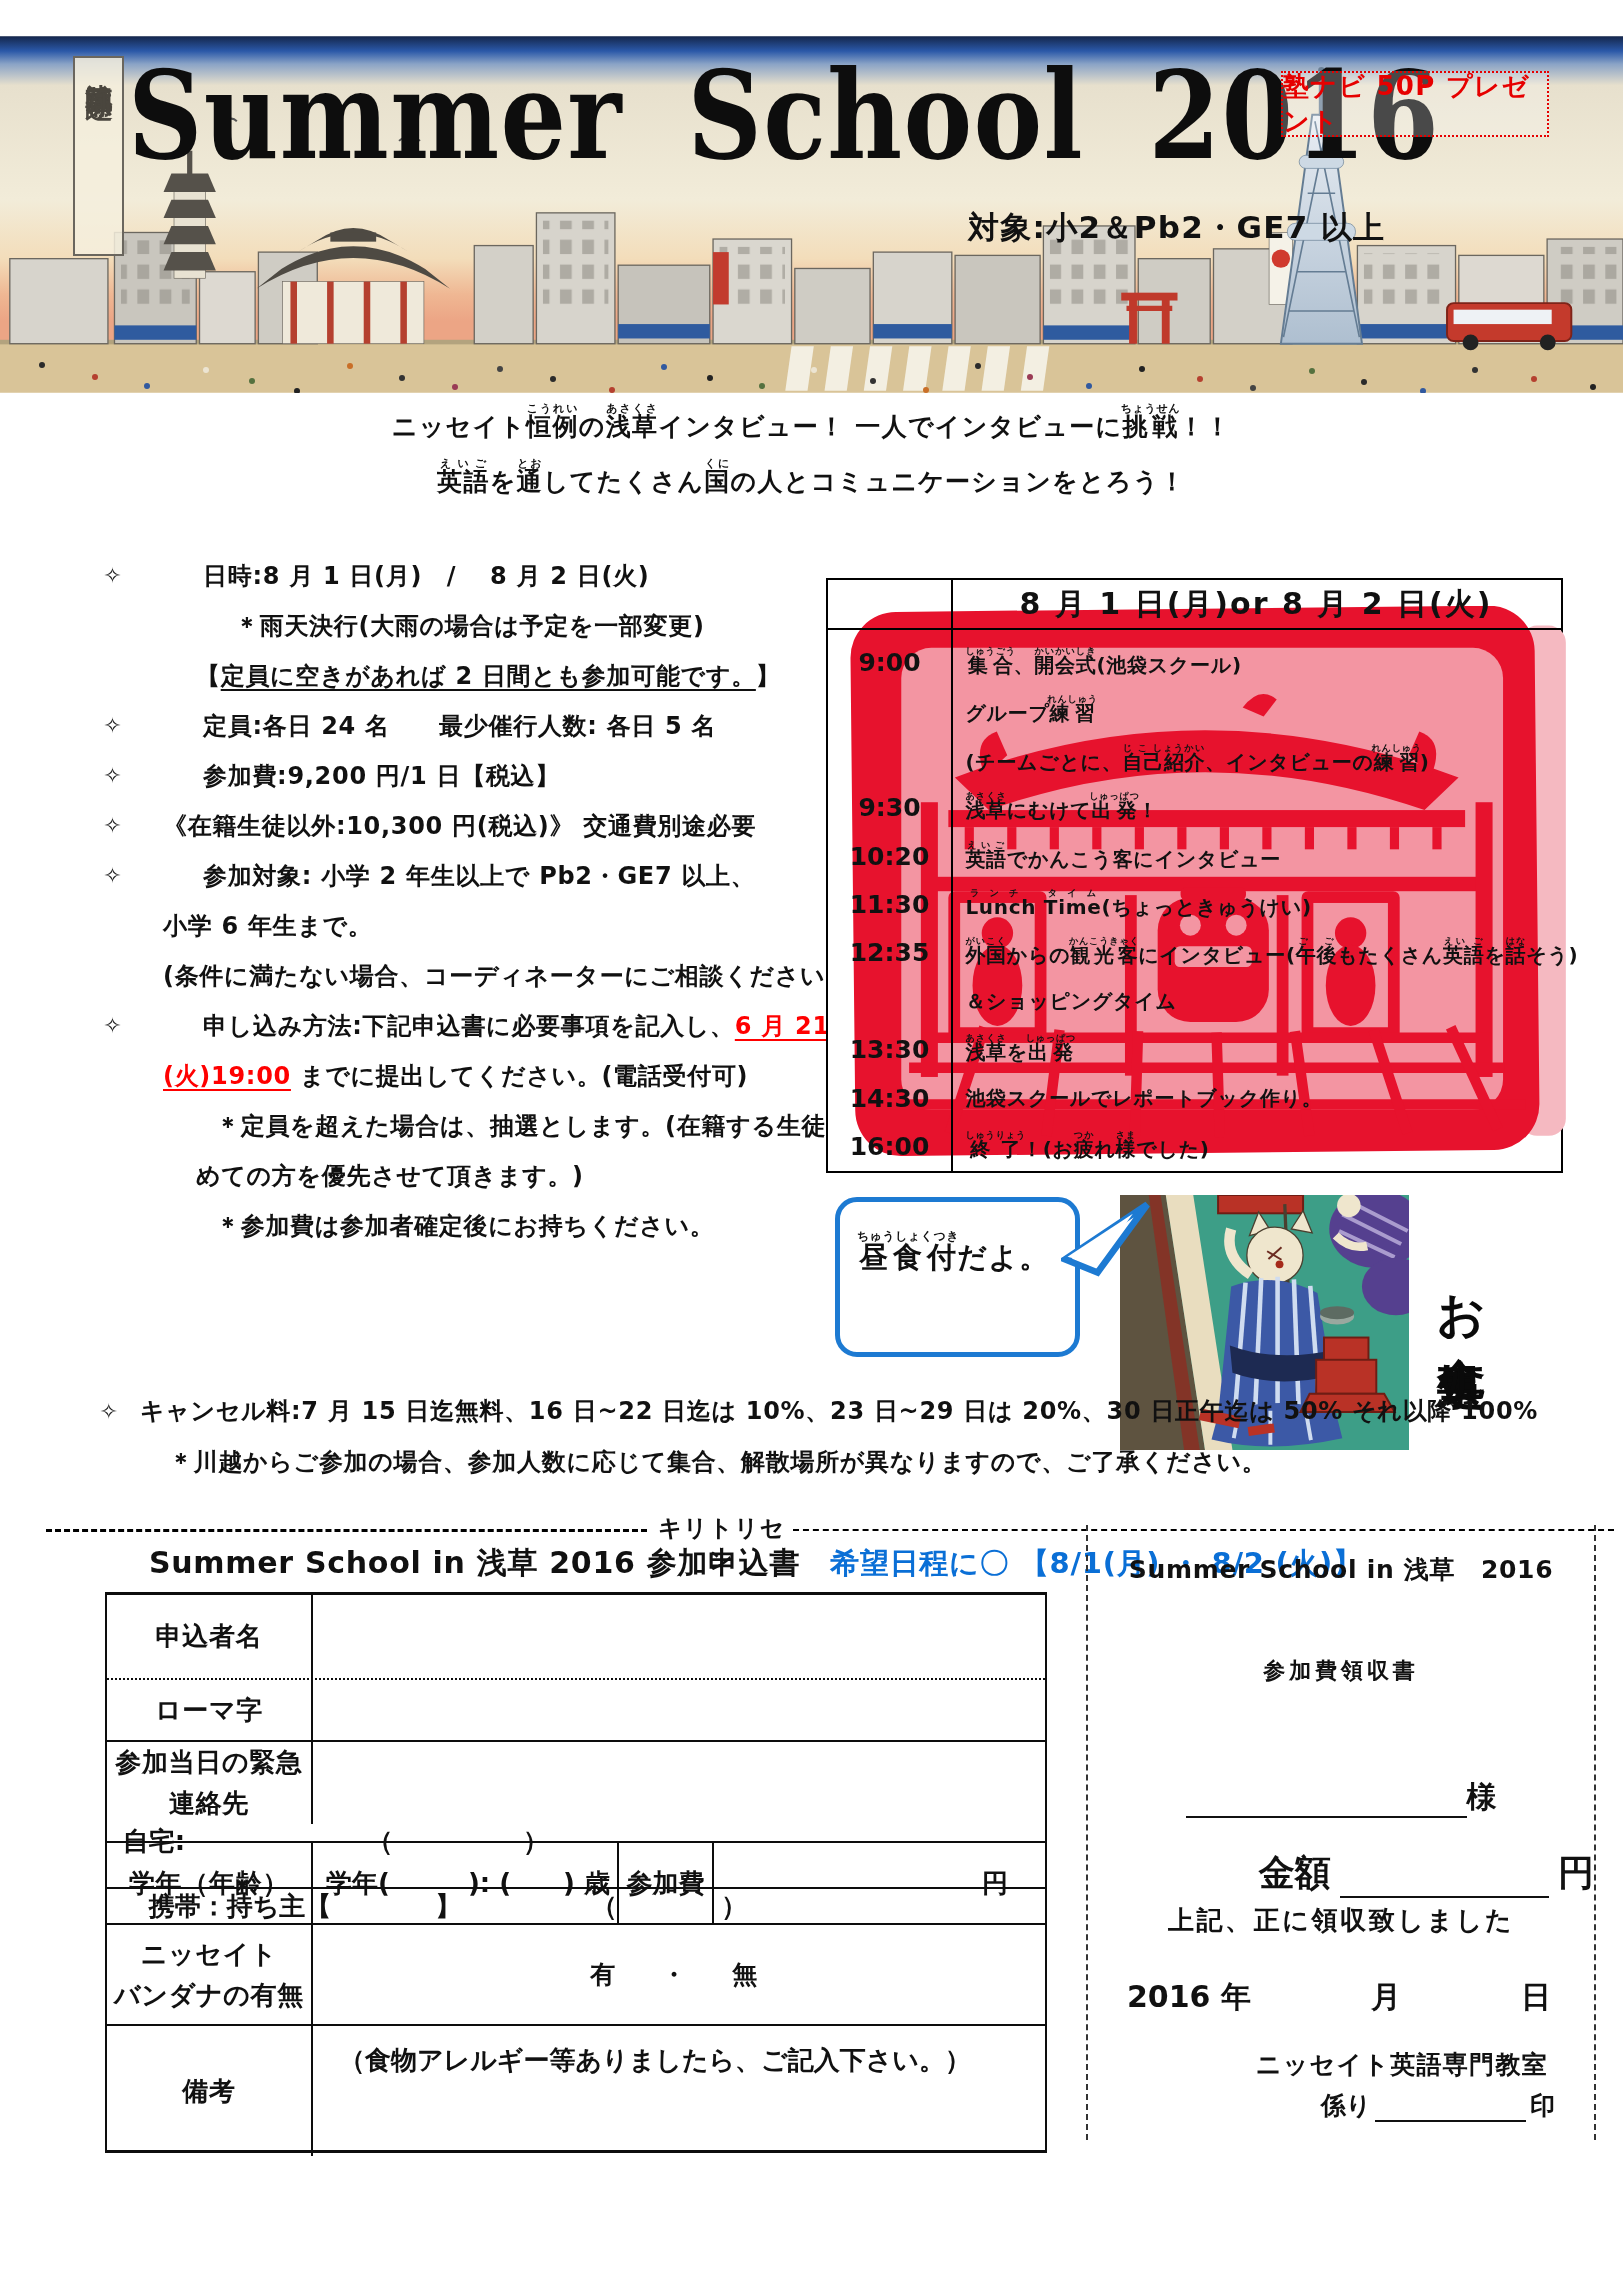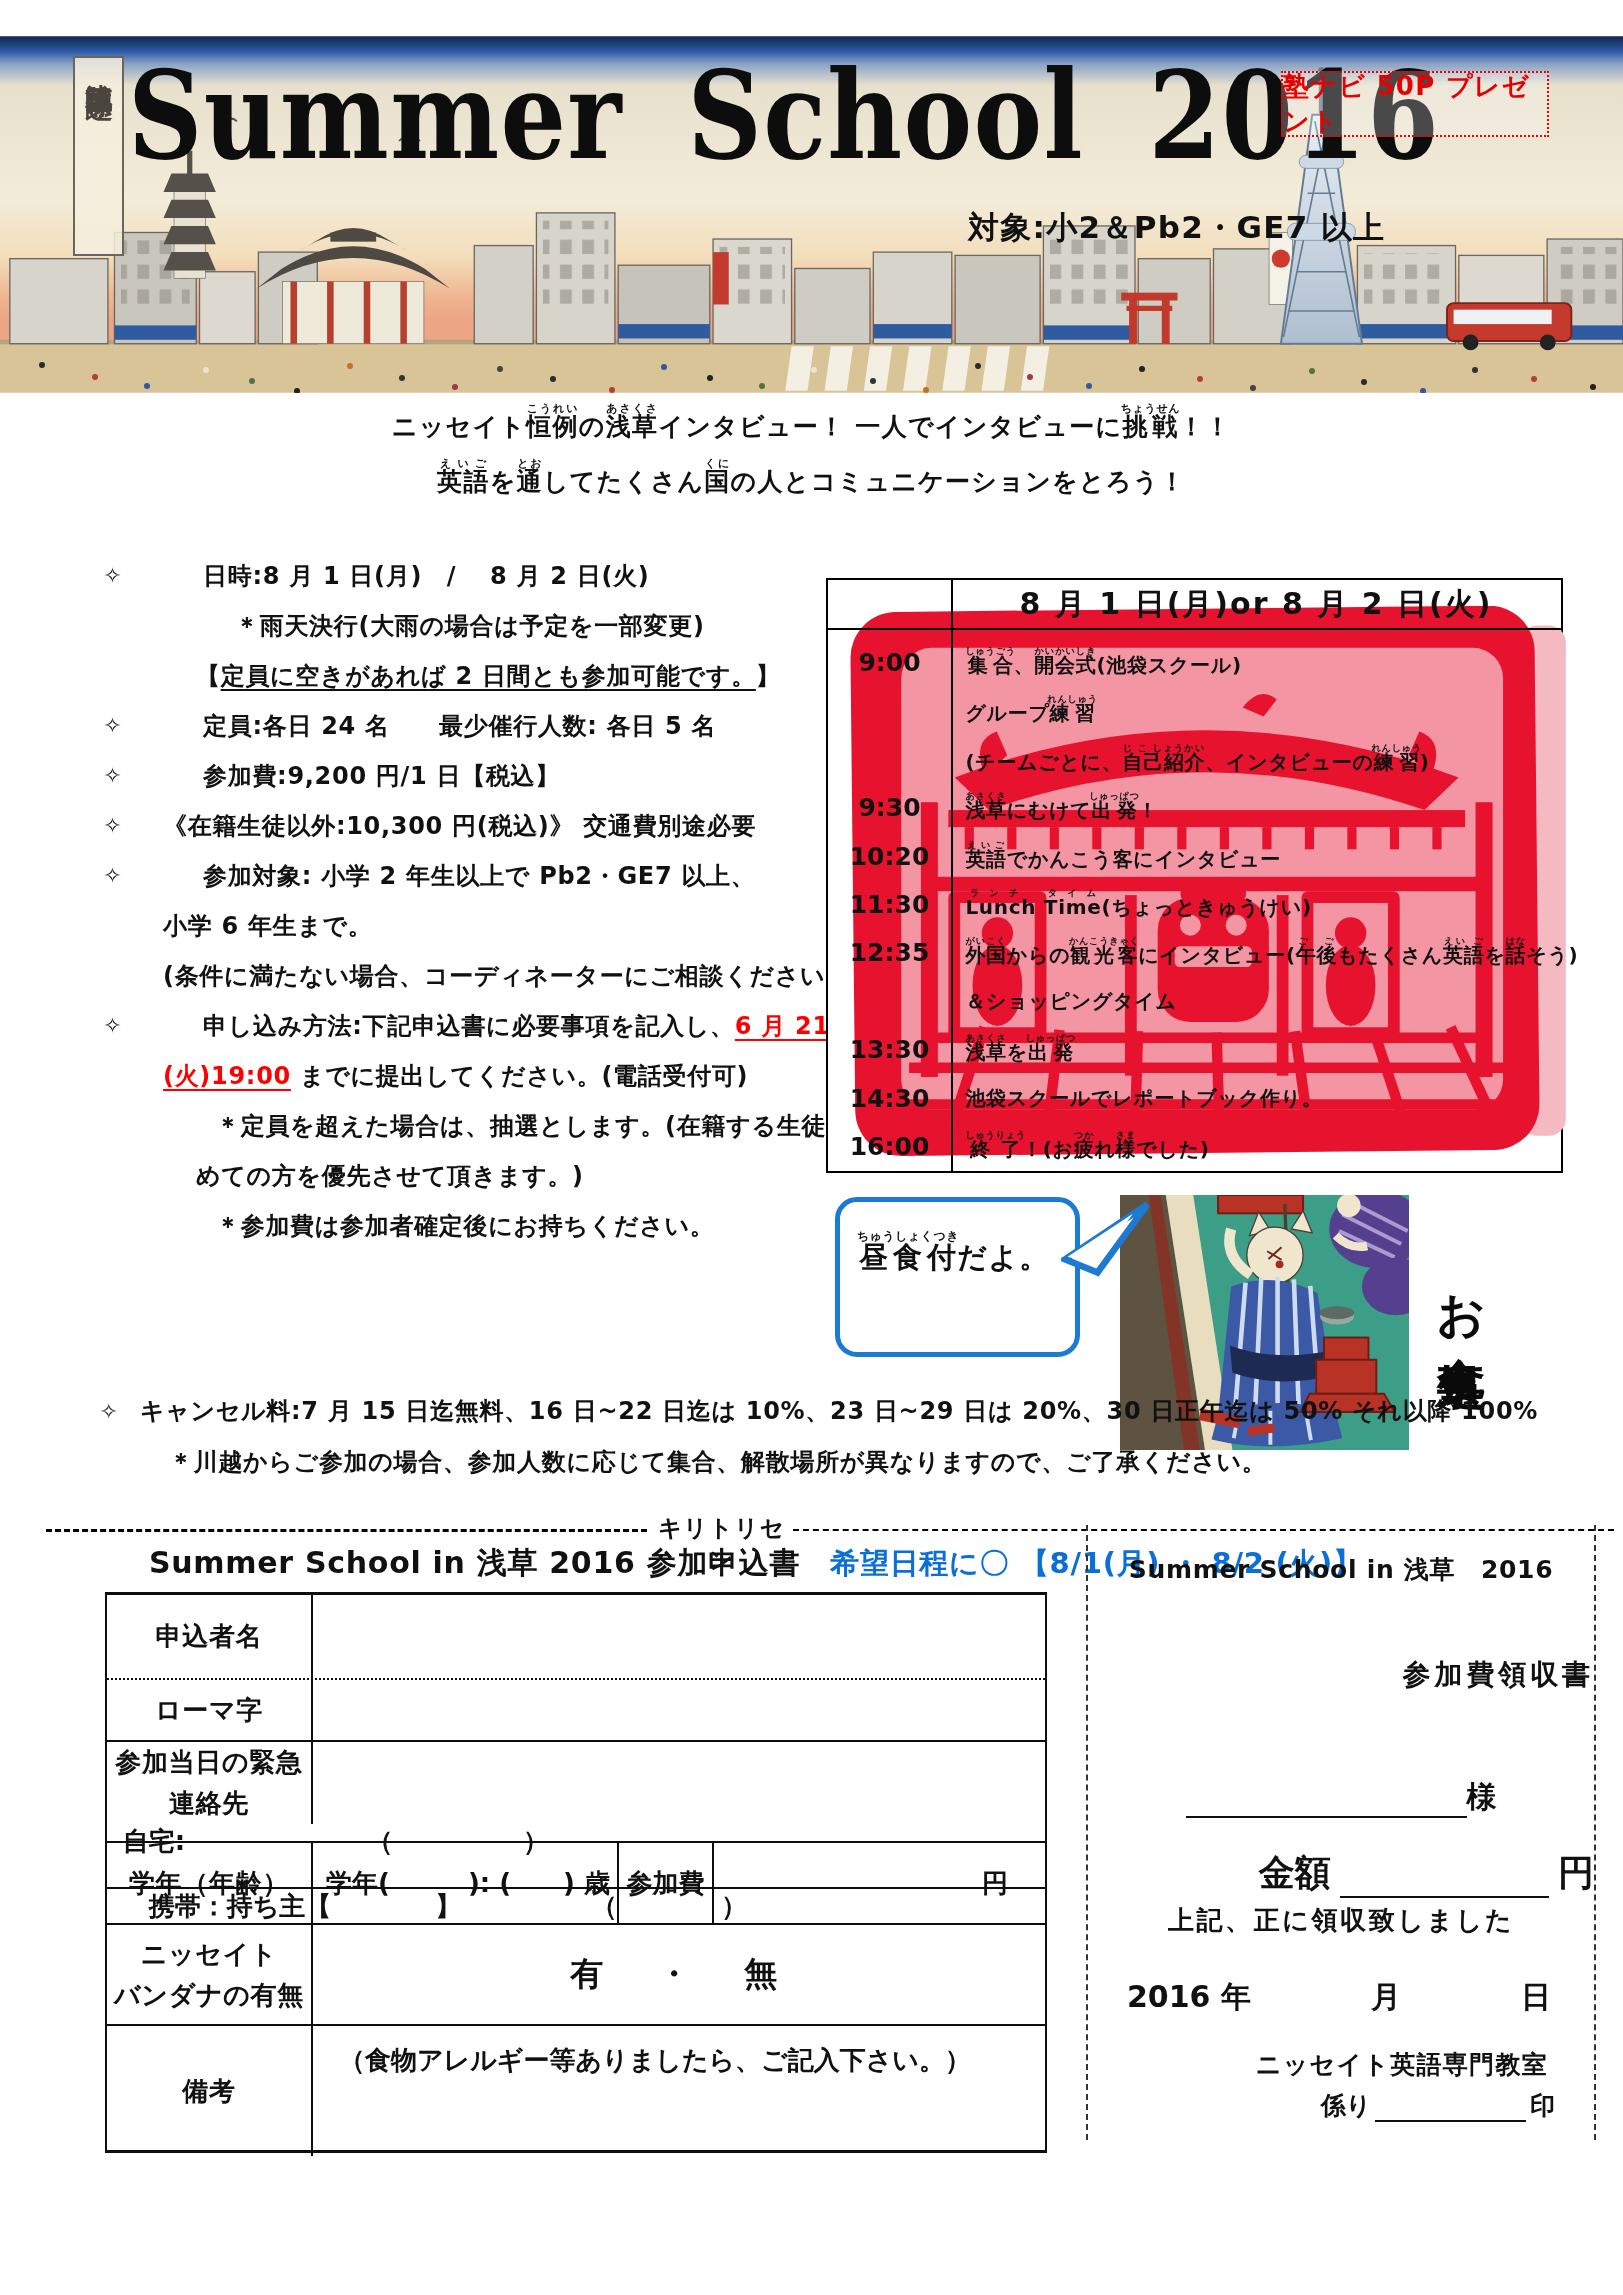--- a/index.html
+++ b/index.html
@@ -84,29 +84,29 @@
   .flabel{width:206px;flex:none;border-right:2px solid #0d0d0d;display:flex;flex-direction:column;align-items:center;justify-content:center;
           font-size:26px;font-weight:700;text-align:center;line-height:41px;box-sizing:border-box;letter-spacing:0.7px;}
   .fval{flex:1;display:flex;align-items:center;font-size:26px;font-weight:700;box-sizing:border-box;}
   .fstack{flex:1;display:flex;flex-direction:column;box-sizing:border-box;gap:28px;}
   .fsub{flex:1;display:flex;align-items:center;padding-left:15.7px;font-size:26px;font-weight:700;box-sizing:border-box;}
   .fsub+.fsub{border-top:2px solid #0d0d0d;}
   .fcell{display:flex;align-items:center;box-sizing:border-box;font-size:26px;font-weight:700;}
   .fc-grade{width:306px;flex:none;padding-left:13px;border-right:2px solid #0d0d0d;}
   .fc-feelabel{width:95px;flex:none;justify-content:center;border-right:2px solid #0d0d0d;}
   .fc-fee{flex:1;justify-content:flex-end;padding-right:37px;}
-  .fv-center{justify-content:center;font-size:33px;letter-spacing:10.5px;}
+  .fv-center{justify-content:center;font-size:25px;letter-spacing:10.5px;}
   .fv-note{align-items:flex-start;padding:17px 0 0 26px;}
   .fv-name{padding-left:19.6px;}
 
   
   .receipt{position:absolute;left:1086px;top:1525px;width:510px;height:615px;border-left:2px dashed #333;border-right:2px dashed #333;box-sizing:border-box;}
   .rc{position:absolute;left:0;width:100%;box-sizing:border-box;}
   .r-title{top:27.5px;text-align:center;font-size:25px;font-weight:700;letter-spacing:0.7px;}
-  .r-sub{top:131px;text-align:right;font-size:28px;font-weight:700;letter-spacing:3.9px;}
+  .r-sub{top:131px;text-align:center;font-size:22px;font-weight:700;letter-spacing:3.9px;}
   .r-name{top:252px;text-align:center;font-size:30px;font-weight:700;}
   .r-amount{top:324px;text-align:right;font-size:36px;font-weight:700;}
   .r-state{top:378px;text-align:center;font-size:26px;font-weight:700;letter-spacing:2.6px;}
   .r-date{top:452px;padding-left:39px;font-size:30px;font-weight:700;}
   .r-school{top:523px;text-align:right;padding-right:46px;font-size:25px;font-weight:700;letter-spacing:1.3px;}
   .r-staff{top:564px;text-align:right;padding-right:39px;font-size:25px;font-weight:700;}
   .uline{display:inline-block;border-bottom:2px solid #111;height:29px;vertical-align:bottom;}
   .ul-name{width:281px;} .ul-amount{width:209px;margin:0 9.2px;} .ul-staff{width:151px;margin:0 3.9px;}
 </style>
 </head>

